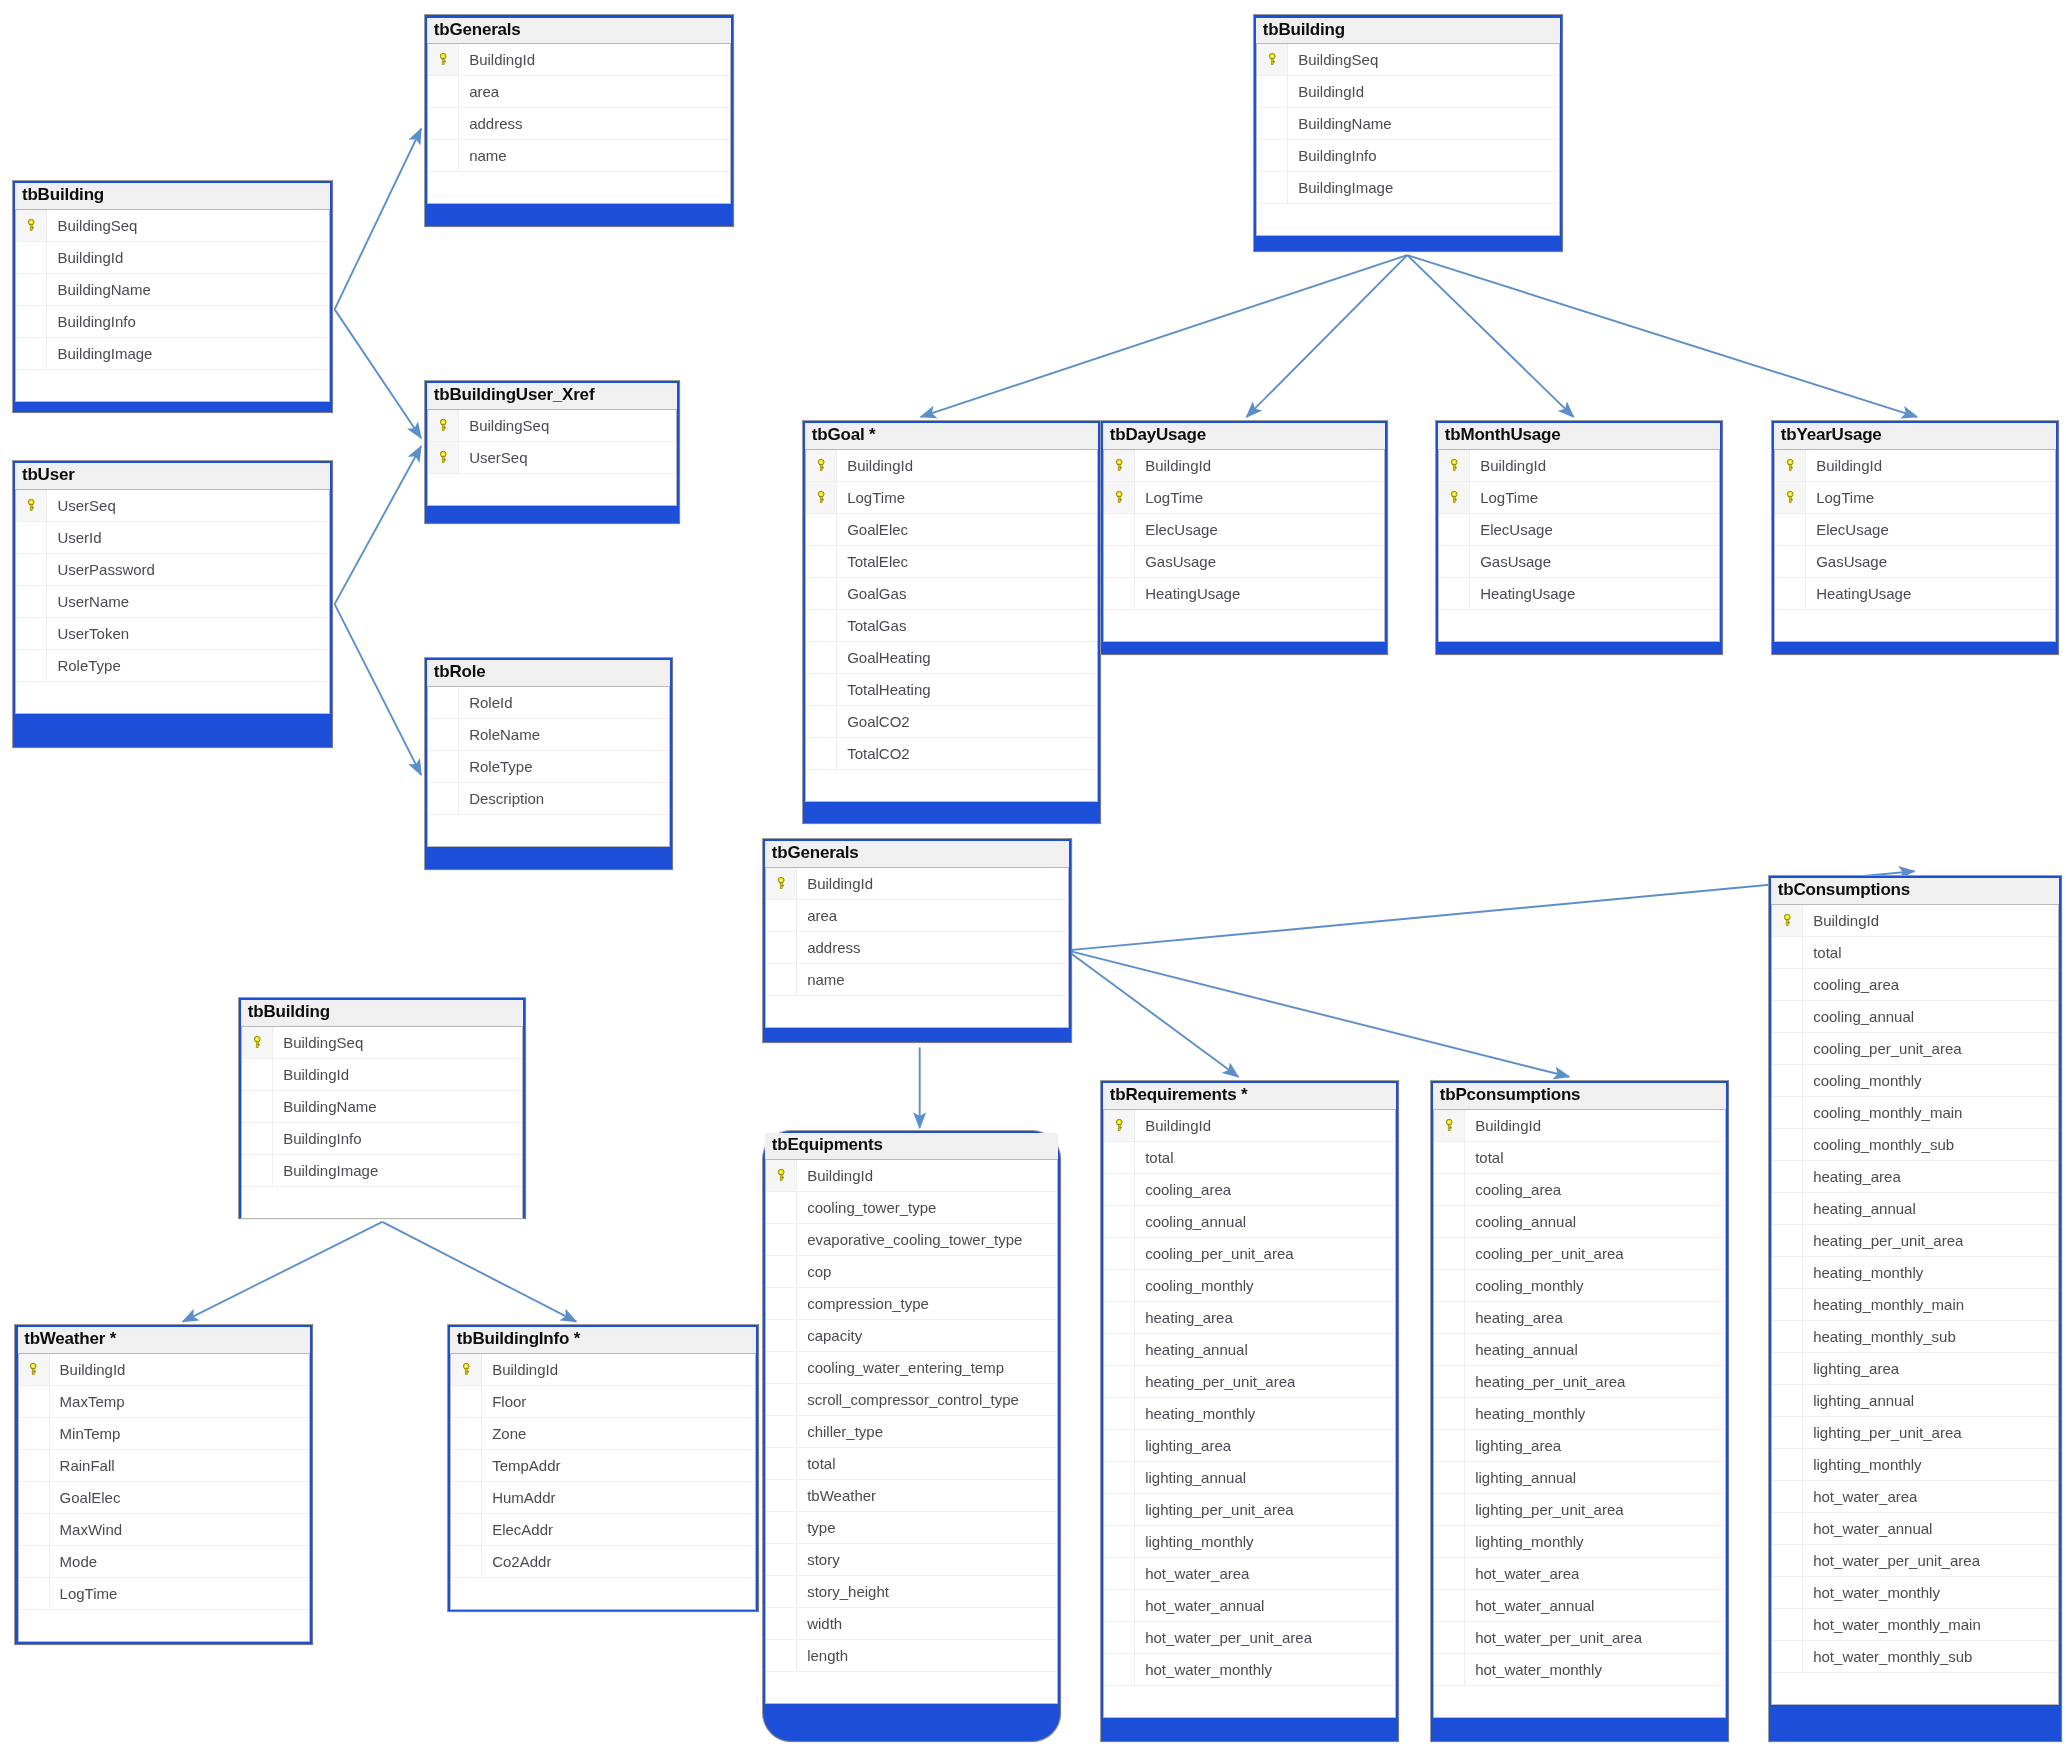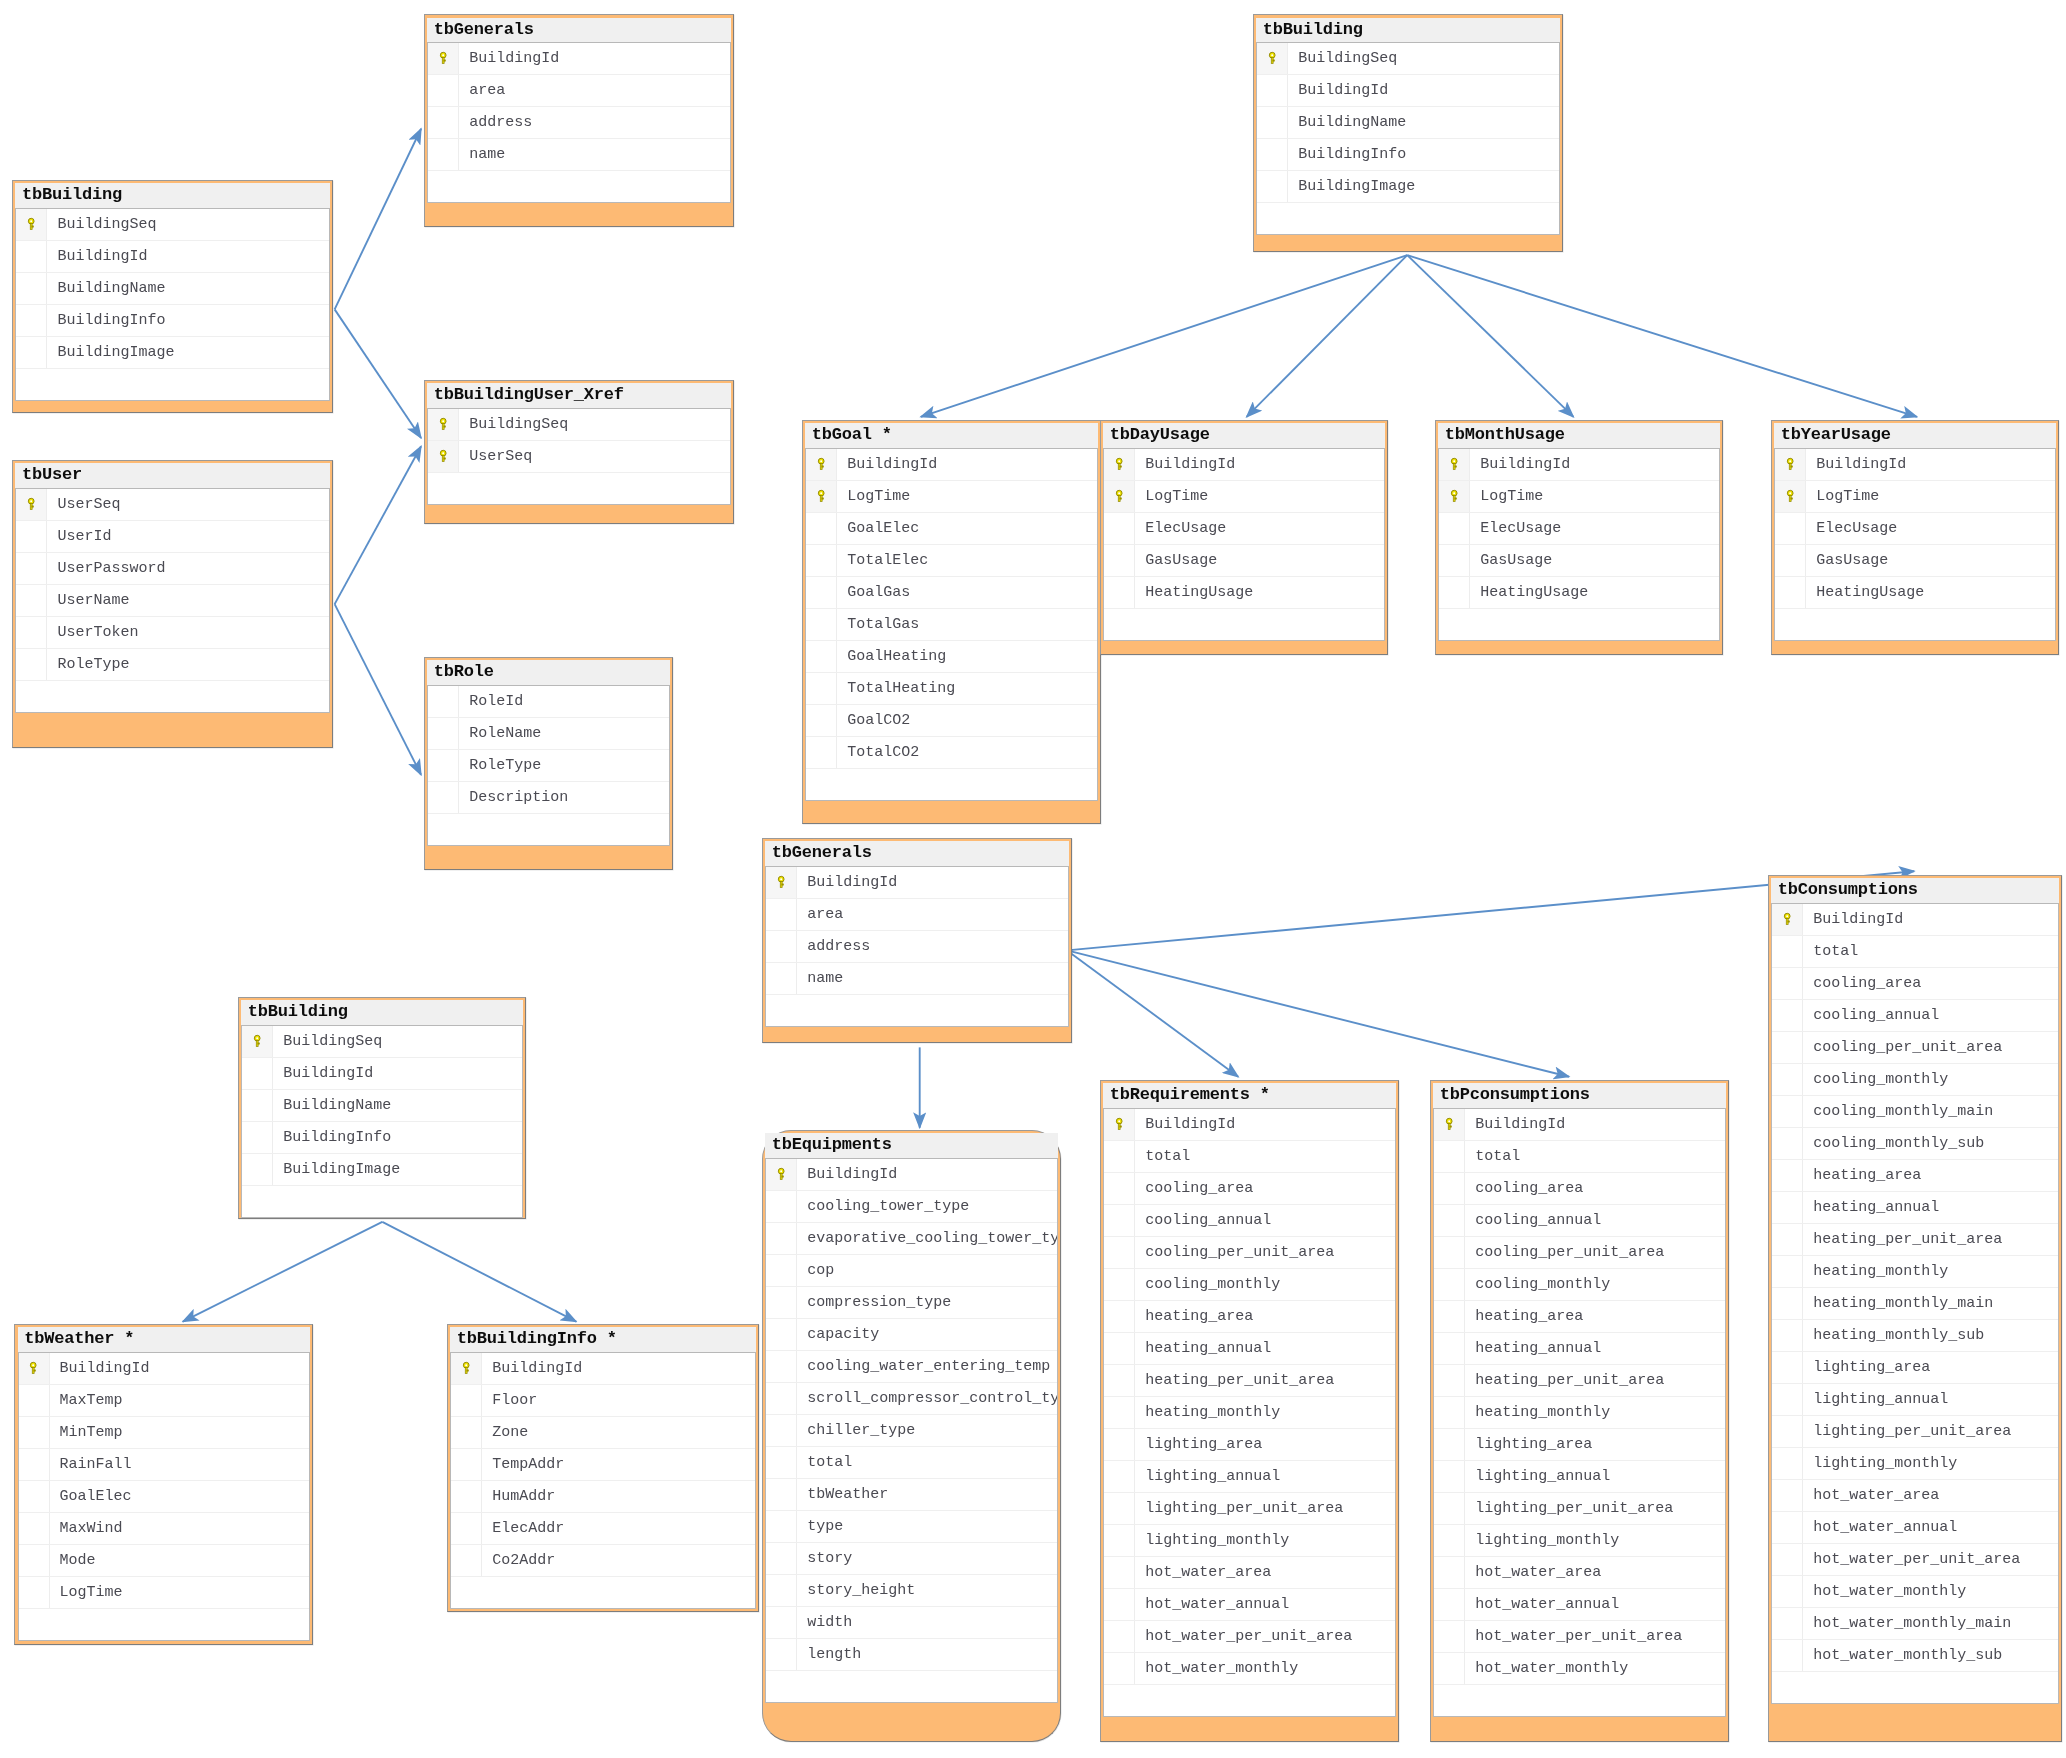--- a/index.html
+++ b/index.html
@@ -18,27 +18,26 @@
     position:absolute;
     left:0; top:0;
     width:2066px;
     height:1759px;
     pointer-events:none;
   }
   
   .entity{
     position:absolute;
     box-sizing:border-box;
-    background:#fdba74;
+    background:#1d4ed8;
     border:1.1px solid #9a9a9a;
     border-right-color:#7d7d7d;
     border-bottom-color:#7d7d7d;
     box-shadow:0.6px 0.6px 0 rgba(0,0,0,0.10);
     padding:2.2px;
-    font-family:Liberation Mono, monospace;
   }
   .entity-title{
     font-size:17px;
     font-weight:bold;
     color:#0d0d0d;
     letter-spacing:-0.2px;
     padding:2.2px 0 3.3px 6.6px;
     white-space:nowrap;
     background:#f0f0f0;
   }
@@ -201,21 +200,21 @@
             <div class="field-gutter"></div>
             <div class="field-name">address</div>
           </div>
           <div class="field-row">
             <div class="field-gutter"></div>
             <div class="field-name">name</div>
           </div>
           <div class="entity-pad"></div>
         </div>
       </div>
-      <div class="entity" style="left: 424px; top: 380px; width: 310px; height: 144px;">
+      <div class="entity" style="left: 424px; top: 380px; width: 256px; height: 144px;">
         <div class="entity-title">tbBuildingUser_Xref</div>
         <div class="entity-body">
           <div class="field-row">
             <div class="field-gutter pk">
               <svg class="key-icon" width="14.4" height="14.4" viewBox="0 0 26 26" xmlns="http://www.w3.org/2000/svg">
                 <circle cx="13" cy="7.5" r="5.2" fill="#efe200" stroke="#8c8400" stroke-width="1.6"></circle>
                 <circle cx="13" cy="7.5" r="1.8" fill="#ffffff"></circle>
                 <rect x="11.3" y="11.5" width="3.4" height="11" fill="#efe200" stroke="#8c8400" stroke-width="1.3"></rect>
                 <rect x="14.2" y="16" width="3.2" height="2.4" fill="#efe200" stroke="#8c8400" stroke-width="1.1"></rect>
               </svg>

